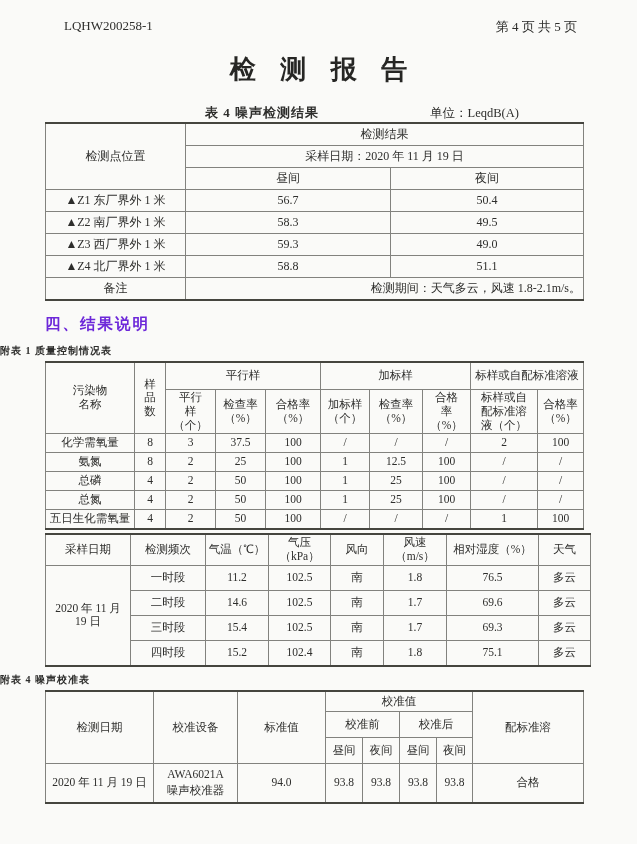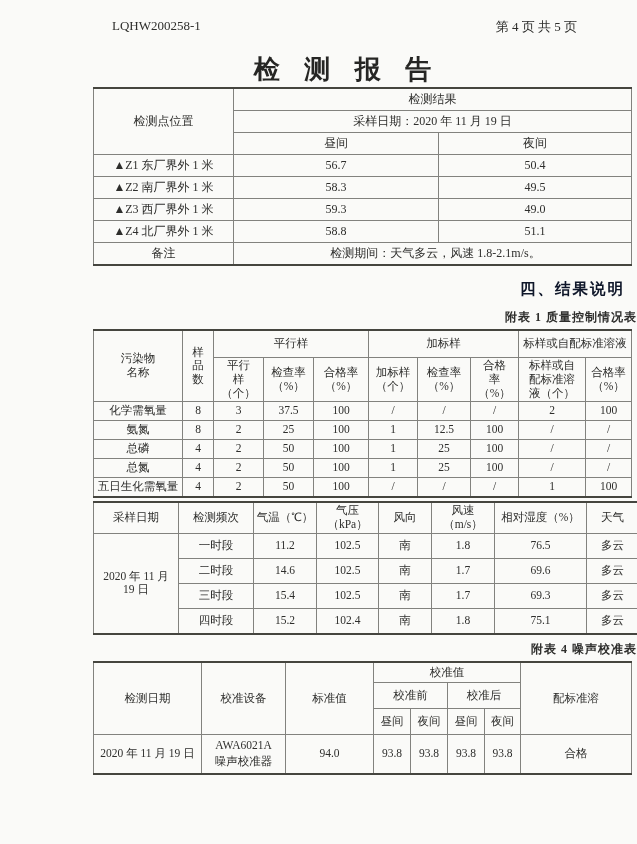--- a/index.html
+++ b/index.html
@@ -5,21 +5,20 @@
   html,body { margin:0; padding:0; background:#e9e9e7; }
   .page {
     position:relative;
     width:637px; height:844px;
     margin:0 auto;
     background:#fafaf8;
     font-family:"Liberation Serif", serif;
     color:#2e2e2c;
     box-sizing:border-box;
     overflow:hidden;
-    padding-left:48px;
   }
   .doc-header {
     display:flex; justify-content:space-between;
     padding:18px 60px 0 64px;
     font-size:13px;
   }
   .report-title {
     text-align:center;
     margin-top:16px;
     font-size:26px;
@@ -41,37 +40,36 @@
     color:#2e2e2c;
   }
   td {
     border:1px solid #82827e;
     text-align:center;
     vertical-align:middle;
     padding:1px 2px;
     overflow:hidden;
   }
   .pre { white-space:pre-line; }
-  .left { text-align:center; padding-left:8px; }
+  .left { text-align:right; padding-left:8px; }
 
   .t4 { width:538px; font-size:12px; }
   .t4 td { height:19px; line-height:1.15; }
 
   .section-heading {
-    margin:13px 12px 0 45px;
+    margin:13px 0 0 45px;
     font-size:15.5px;
     font-weight:bold;
     letter-spacing:2px;
-    color:#0f172a;
-    text-align:right;
+    color:#6d28d9;
   }
   .app-caption {
-    text-align:right;
+    text-align:left;
     font-weight:bold;
-    font-size:12px;
+    font-size:10px;
     letter-spacing:1px;
   }
   .cap1 { margin-top:9px; }
   .cap3 { margin-top:10px; }
   .cap4 { margin-top:6px; }
 
   .t-app1 { width:538px; font-size:11.5px; margin-top:3px; }
   .t-app1 td { line-height:1.2; }
   .t-app1 .hr1 td { height:24px; }
   .t-app1 .hr2 td { height:40px; }
@@ -91,20 +89,24 @@
 
 <div class="page">
 
   <div class="doc-header">
     <span>LQHW200258-1</span>
     <span>第 4 页 共 5 页</span>
   </div>
 
   <div class="report-title">检 测 报 告</div>
 
+  <div class="t4-caption-row">
+    <span class="t4-caption">表 4  噪声检测结果</span>
+    <span class="t4-unit">单位：LeqdB(A)</span>
+  </div>
 
   <table class="t4">
     <colgroup>
         <col style="width:140px">
         <col style="width:205px">
         <col style="width:193px">
       </colgroup>
     <tbody>
         <tr>
       <td rowspan="3">检测点位置</td>

